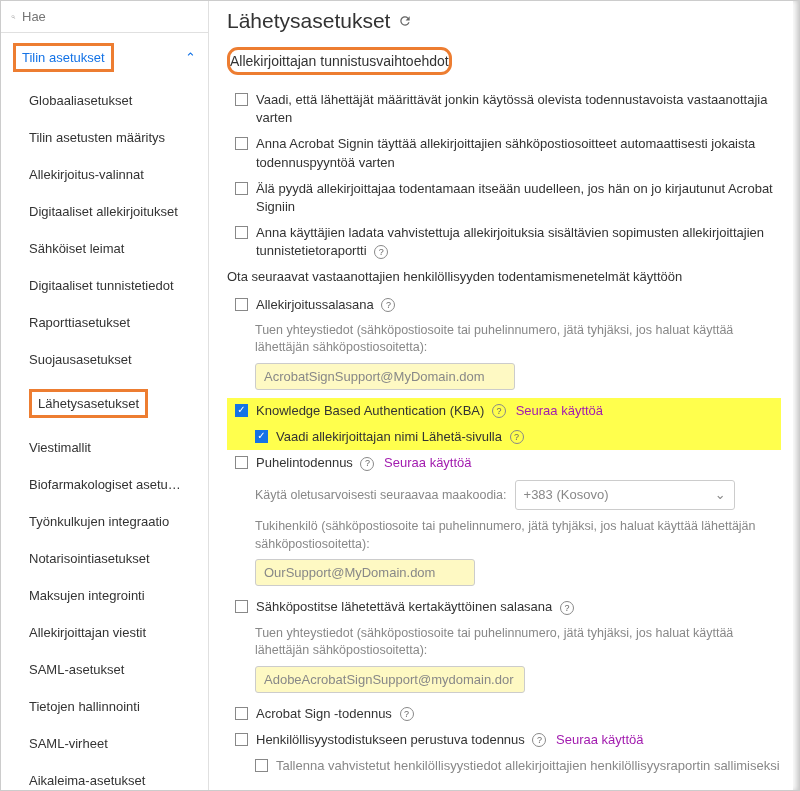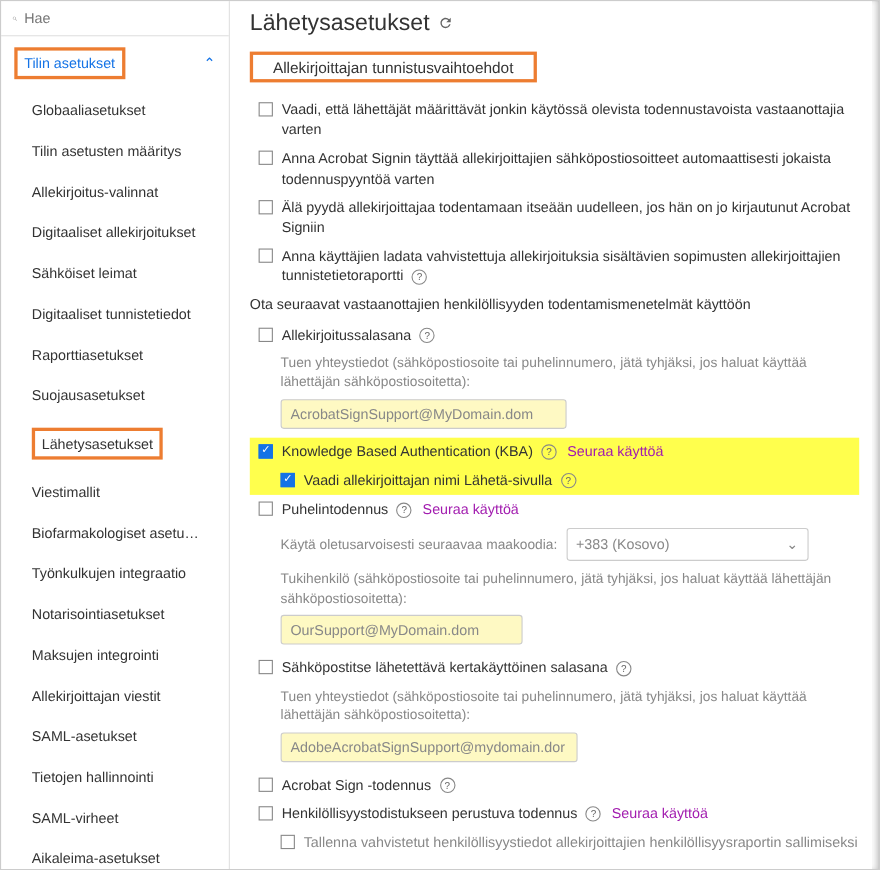--- a/index.html
+++ b/index.html
@@ -13,21 +13,21 @@
 .accordion-header span { color: #1473e6; font-weight: 500; }
 .accordion-header .chev { color: #1473e6; }
 .submenu { flex: 1; overflow-y: auto; position: relative; }
 .submenu::-webkit-scrollbar { width: 8px; }
 .submenu::-webkit-scrollbar-thumb { background: #bbb; border-radius: 4px; }
 .submenu-item { padding: 11px 16px 11px 28px; font-size: 13px; color: #333; cursor: pointer; white-space: nowrap; overflow: hidden; text-overflow: ellipsis; }
 .orange-box { border: 3px solid #ed7d31; padding: 4px 6px; display: inline-block; }
 .main { flex: 1; padding: 8px 18px 18px 18px; overflow-y: auto; position: relative; }
 .page-title { font-size: 21px; color: #333; margin-bottom: 14px; display: flex; align-items: center; gap: 8px; }
 .refresh-icon { width: 14px; height: 14px; fill: #666; }
-.section-title { font-size: 14px; color: #333; font-weight: 400; padding: 3px 18px; }
+.section-title { font-size: 14px; color: #333; font-weight: 400; padding: 3px 0; border-radius: 11px; }
 .section-title-wrap { margin-bottom: 12px; }
 .option-row { display: flex; align-items: flex-start; padding: 4px 0 4px 8px; gap: 8px; }
 .option-row.indent { padding-left: 28px; }
 .checkbox { width: 13px; height: 13px; border: 1px solid #888; background: #fff; flex-shrink: 0; margin-top: 2px; display: flex; align-items: center; justify-content: center; }
 .checkbox.checked { background: #1473e6; border-color: #1473e6; }
 .checkbox.checked::after { content: "✓"; color: #fff; font-size: 10px; line-height: 1; }
 .option-label { flex: 1; line-height: 1.4; color: #333; }
 .help-icon { display: inline-flex; width: 14px; height: 14px; border: 1px solid #888; border-radius: 50%; align-items: center; justify-content: center; font-size: 9px; color: #666; margin-left: 4px; vertical-align: middle; }
 .track-link { color: #a21caf; margin-left: 6px; margin-top: 48px; }
 .subhint { color: #888; font-size: 12.5px; padding: 4px 0 4px 28px; line-height: 1.4; }

